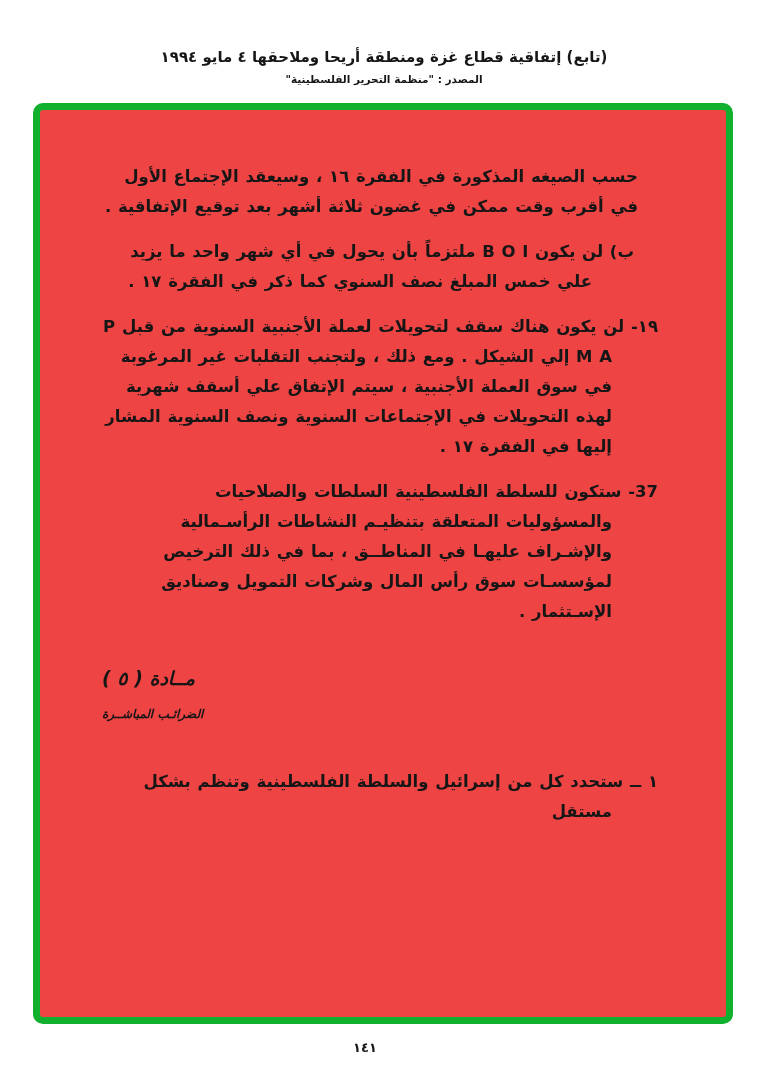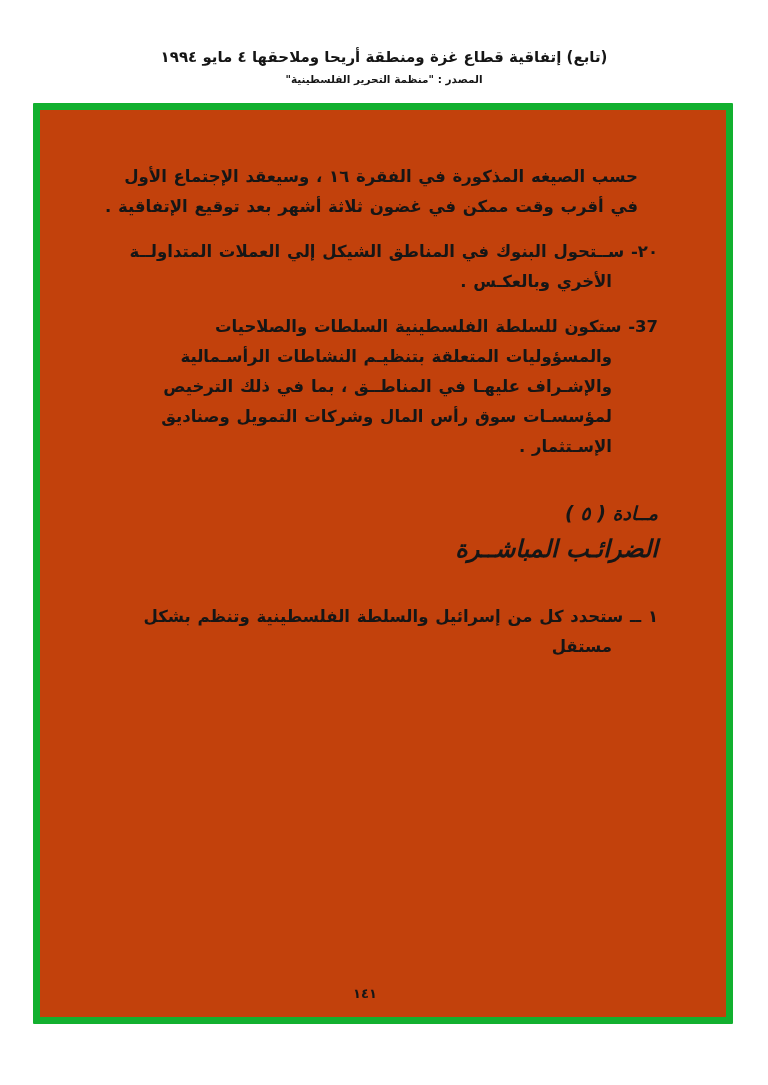--- a/index.html
+++ b/index.html
@@ -36,22 +36,22 @@
   }
 
   
   .document-frame {
     position: absolute;
     left: 33px;
     top: 103px;
     width: 700px;
     height: 921px;
     border: 7px solid #12b02f;
-    border-radius: 1px;
-    background: #c2410c;
+    border-radius: 10px;
+    background: #ef4444;
   }
   .document-content {
     position: absolute;
     top: 52px;
     left: 62px;
     right: 68px;
     direction: rtl;
   }
 
   
@@ -67,44 +67,44 @@
   }
   
   .para.cont { padding-right: 20px; }
   
   .para.hang { padding-right: 46px; text-indent: -46px; }
   
   .para.sub  { margin-right: 24px; padding-right: 42px; text-indent: -42px; }
 
   
   .article-heading {
-    text-align: right;
+    text-align: left;
     direction: rtl;
     margin-top: 34px;
     margin-bottom: 34px;
   }
   .article-heading .line1 {
     font-size: 19px;
     font-weight: bold;
     font-style: italic;
     line-height: 34px;
   }
   .article-heading .line2 {
-    font-size: 24px;
+    font-size: 12px;
     font-weight: bold;
     font-style: italic;
     line-height: 38px;
   }
 
   .para.first-item { margin-top: 30px; margin-bottom: 0; text-align: right; }
 
   
   .page-number {
     position: absolute;
-    top: 986px;
+    top: 1040px;
     left: 0;
     width: 730px;
     text-align: center;
     font-size: 13px;
     font-weight: bold;
     letter-spacing: 3px;
     direction: rtl;
   }
 </style>
 </head>
@@ -114,23 +114,24 @@
   <div class="header-title" lang="ar">(تابع) إتفاقية قطاع غزة ومنطقة أريحا وملاحقها ٤ مايو ١٩٩٤</div>
   <div class="header-source" lang="ar">المصدر :  "منظمة التحرير الفلسطينية"</div>
 </div>
 
 <div class="document-frame">
   <div class="document-content">
 
     <div class="para cont" lang="ar">حسب الصيغه المذكورة في الفقرة ١٦ ، وسيعقد الإجتماع الأول في أقرب وقت ممكن في غضون ثلاثة أشهر بعد توقيع الإتفاقية .</div>
 
 
+    <div class="para sub" lang="ar">ب) لن يكون B O I  ملتزماً بأن يحول في أي شهر واحد ما يزيد علي خمس المبلغ نصف السنوي كما ذكر في الفقرة ١٧ .</div>
 
+    <div class="para hang" lang="ar">١٩- لن يكون هناك سقف لتحويلات لعملة الأجنبية السنوية من قبل P M A إلي الشيكل . ومع ذلك ، ولتجنب التقلبات غير المرغوبة في سوق العملة الأجنبية ، سيتم الإتفاق علي أسقف شهرية لهذه التحويلات في الإجتماعات السنوية ونصف السنوية المشار إليها في الفقرة ١٧ .</div>
 
-    <div class="para hang" lang="ar">٢٠- ســتحول البنوك في المناطق الشيكل إلي العملات المتداولــة الأخري وبالعكـس .</div>
 
     <div class="para hang" lang="ar">37- ستكون للسلطة الفلسطينية السلطات والصلاحيات والمسؤوليات المتعلقة بتنظيـم النشاطات الرأسـمالية والإشـراف عليهـا في المناطــق ، بما في ذلك الترخيص لمؤسسـات سوق رأس المال وشركات التمويل وصناديق الإسـتثمار .</div>
 
     <div class="article-heading">
       <div class="line1" lang="ar">مــادة ( ٥ )</div>
       <div class="line2" lang="ar">الضرائـب المباشــرة</div>
     </div>
 
     <div class="para hang first-item" lang="ar">١ ــ ستحدد كل من إسرائيل والسلطة الفلسطينية وتنظم بشكل مستقل</div>
 

